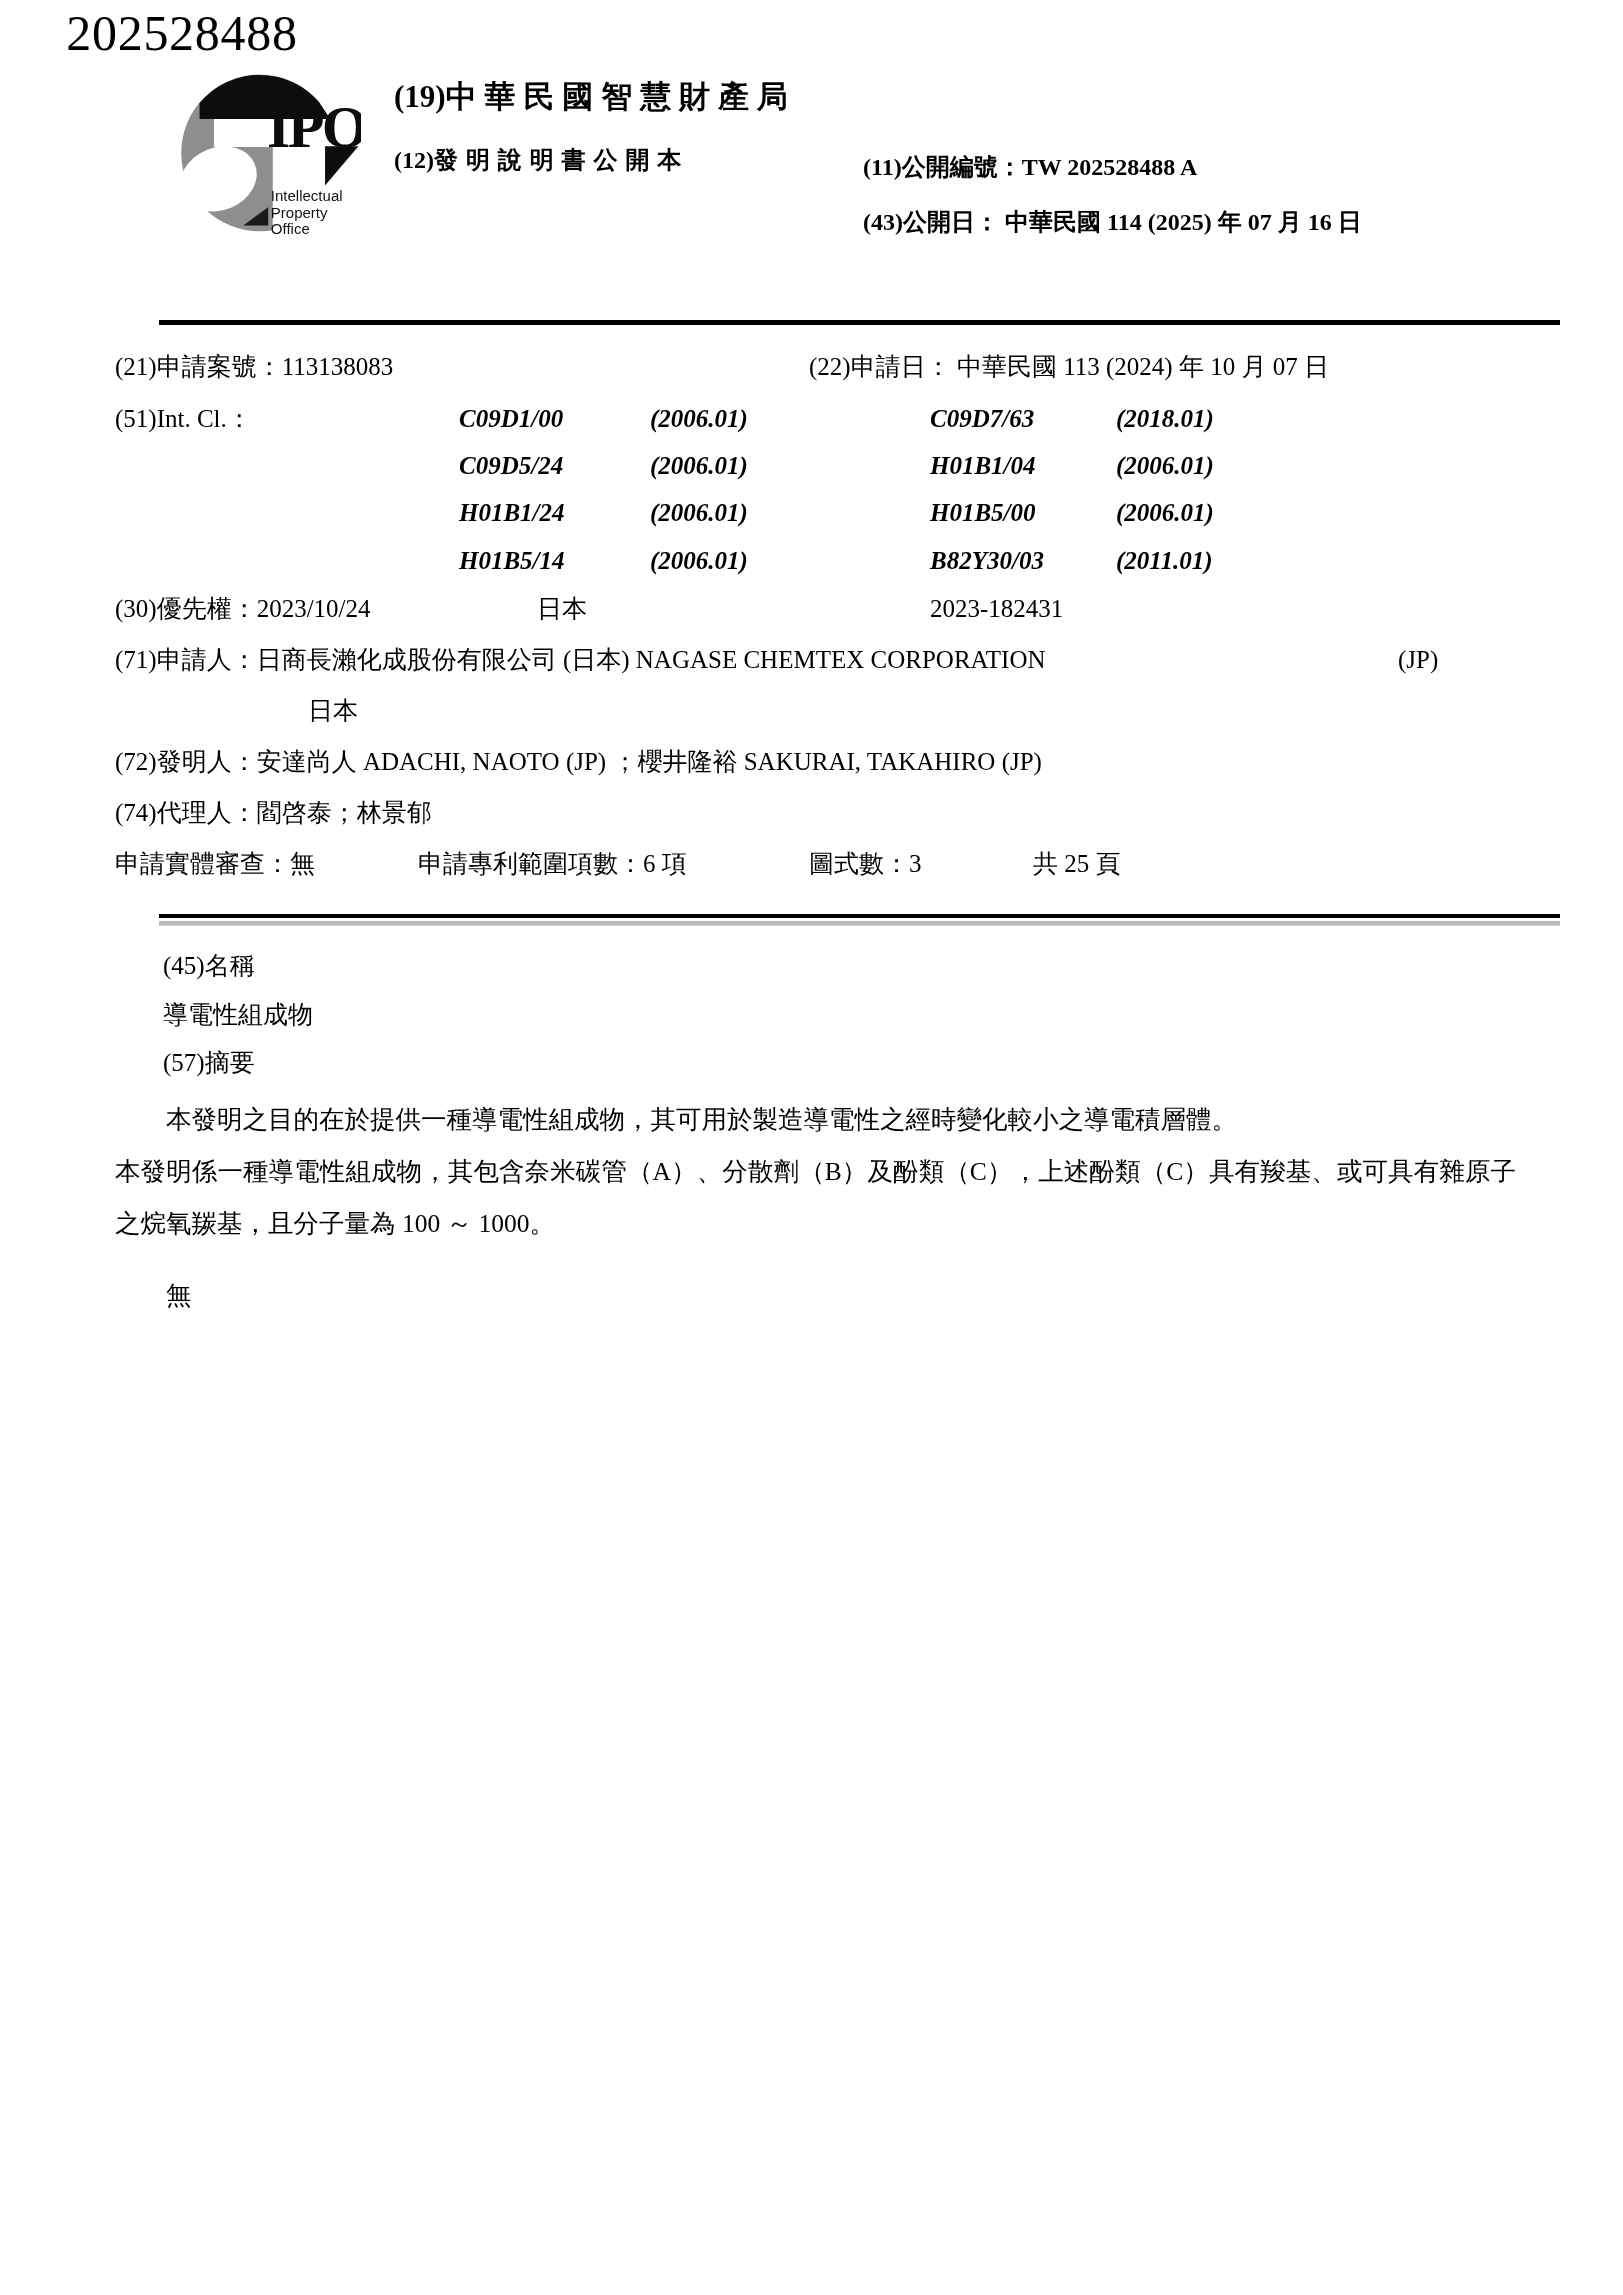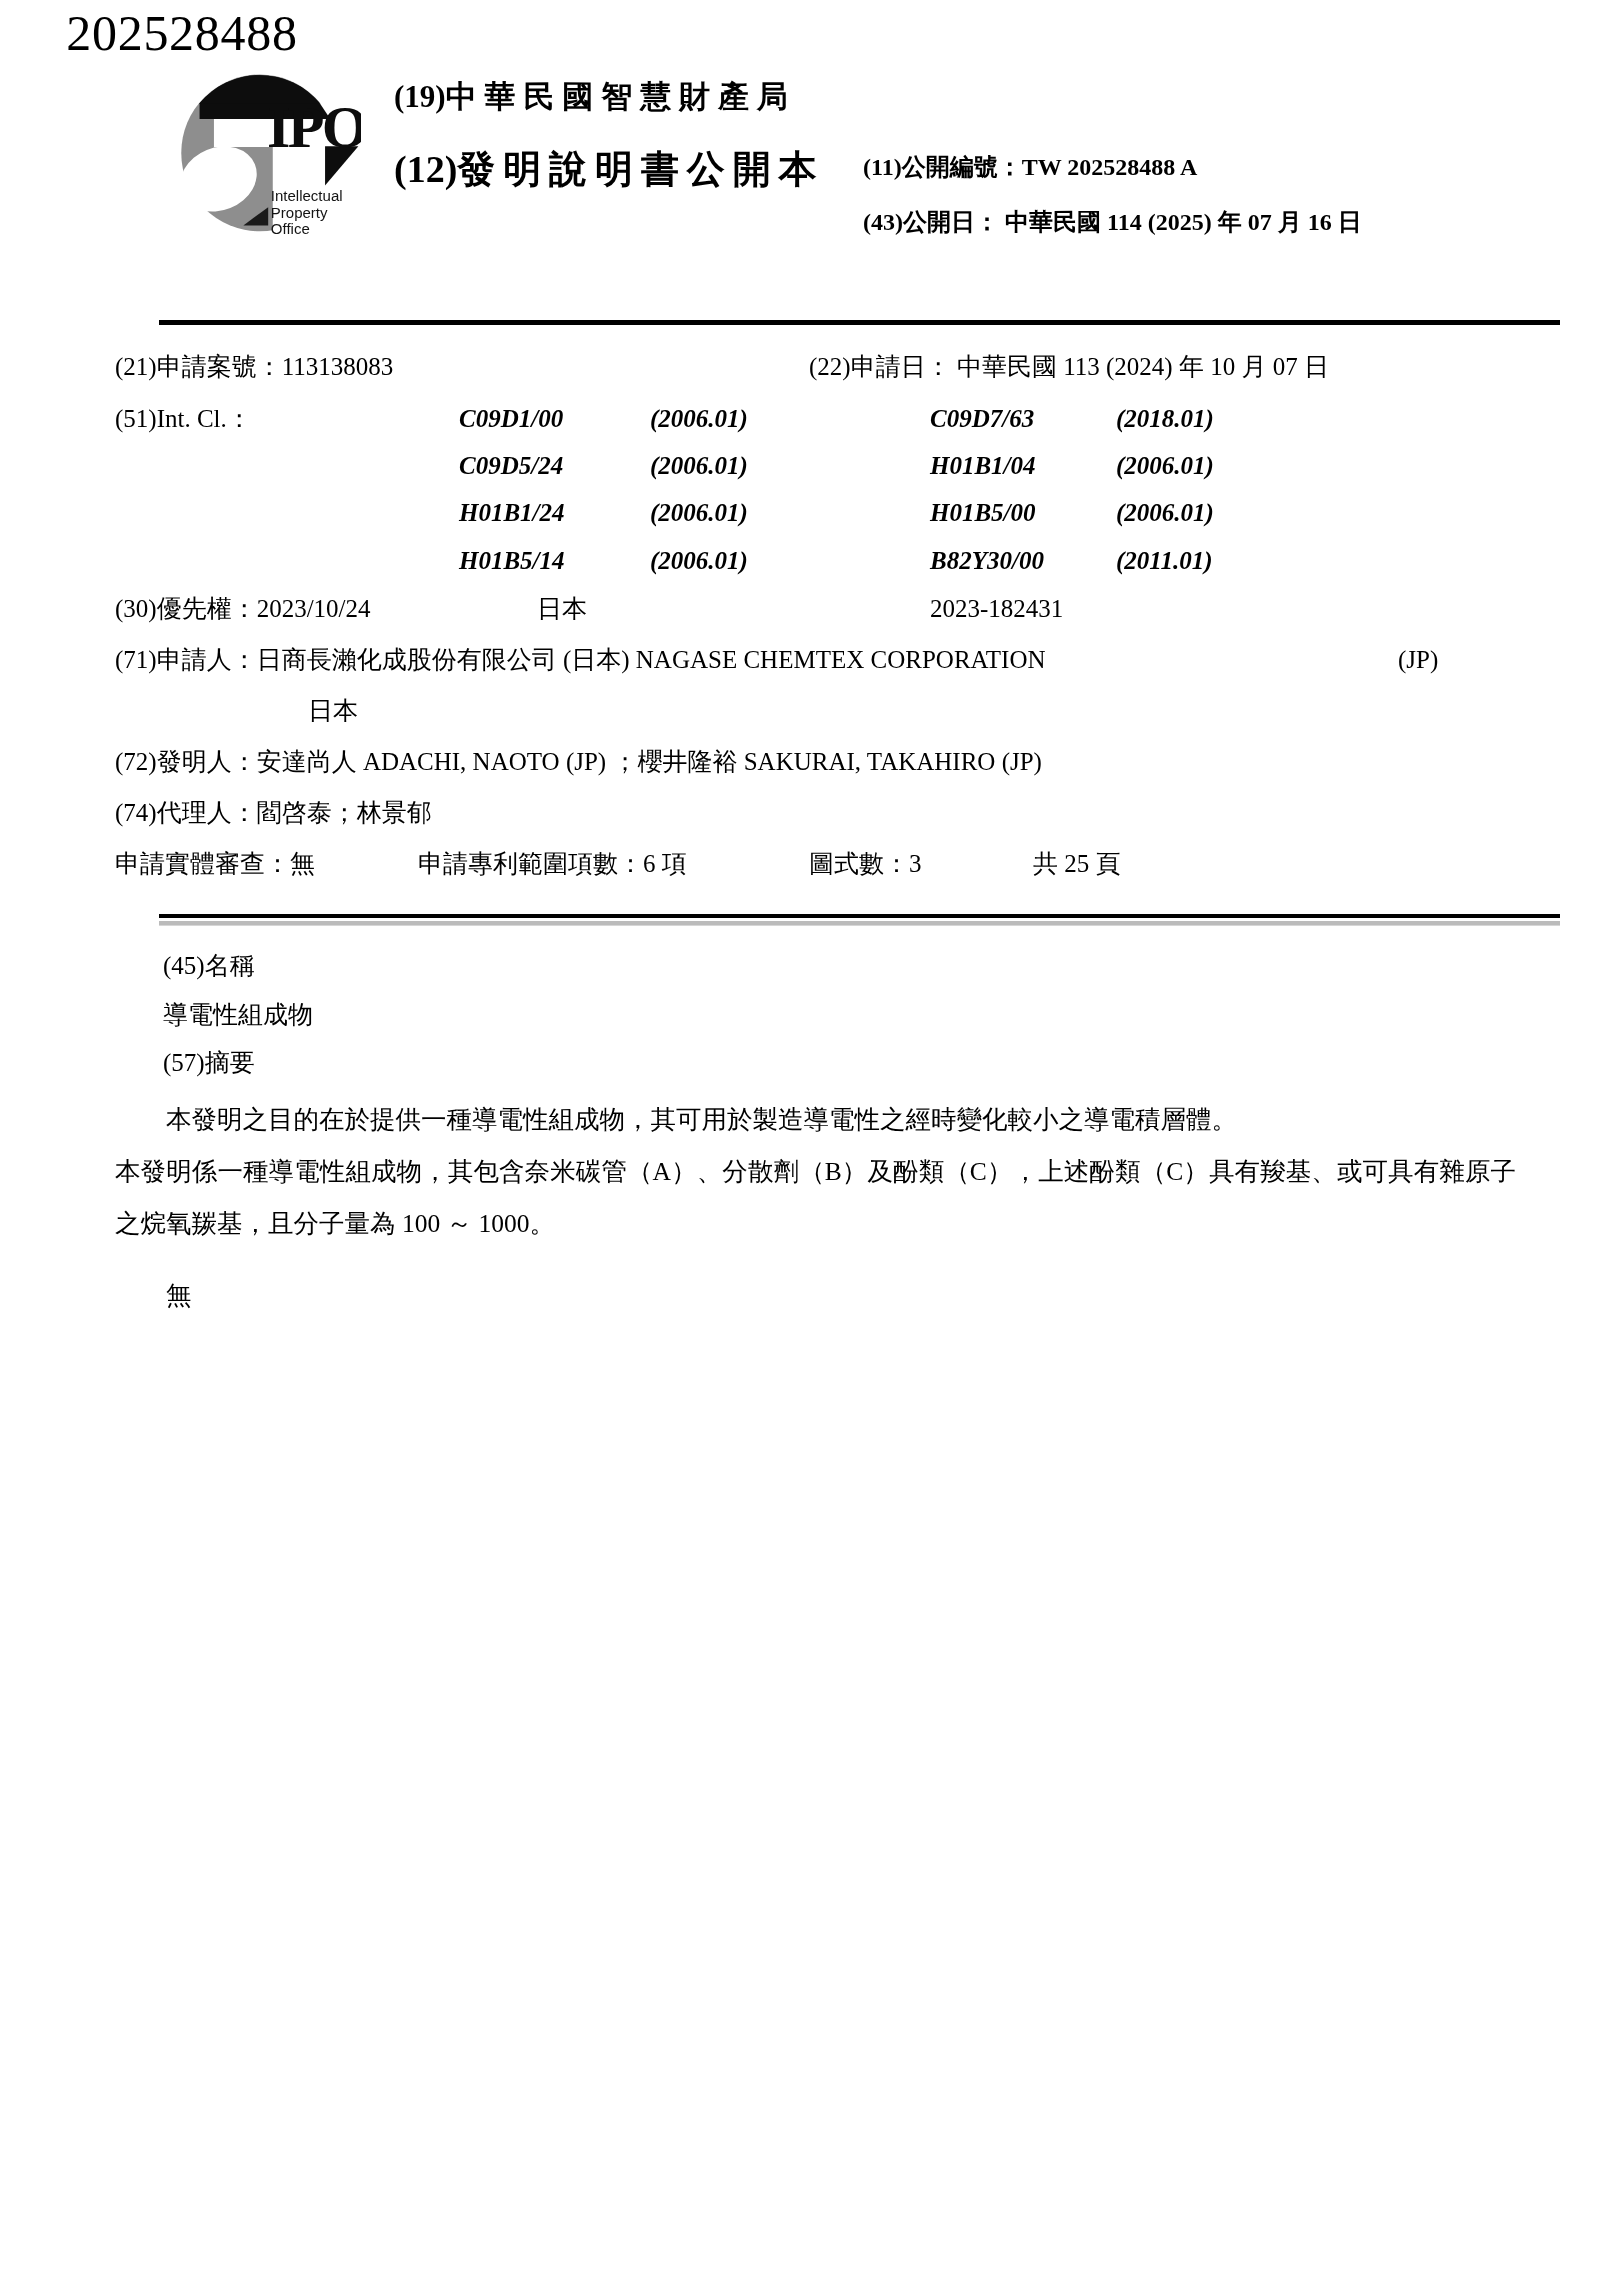--- a/index.html
+++ b/index.html
@@ -17,21 +17,21 @@
   .abs { position: absolute; white-space: nowrap; margin-left: 48px; }
 
   .doc-number {
     left: 18.3px; top: 3.9px;
     font-size: 50px;
     letter-spacing: 0.7px;
   }
 
   
   .hdr-line1 { left: 346px; top: 76px; font-size: 31px; font-weight: bold; }
-  .hdr-line2 { left: 346px; top: 144px; font-size: 38px; font-weight: bold; }
+  .hdr-line2 { left: 346px; top: 144px; font-size: 24px; font-weight: bold; }
   .hdr-cjk { letter-spacing: 7.9px; }
   .pub-no   { left: 815px; top: 151px; font-size: 24px; font-weight: bold; }
   .pub-date { left: 815px; top: 206px; font-size: 24px; font-weight: bold; }
 
   .rule1 { left: 111px; top: 320px; width: 1401px; height: 4.6px; background: #000; }
   .rule2 { left: 111px; top: 914px; width: 1401px; height: 6.5px; background: #000;
            border-bottom: 3.3px solid #fff; box-shadow: 0 4.6px 0 #bbb; }
 
   
   .bib { font-size: 25px; line-height: 31px; }
@@ -112,21 +112,21 @@
   </div>
   <div class="row bib" style="top:497px">
     <span class="seg intcl-code" style="left:344px">H01B1/24</span>
     <span class="seg intcl-code" style="left:535px">(2006.01)</span>
     <span class="seg intcl-code" style="left:815px">H01B5/00</span>
     <span class="seg intcl-code" style="left:1001px">(2006.01)</span>
   </div>
   <div class="row bib" style="top:545px">
     <span class="seg intcl-code" style="left:344px">H01B5/14</span>
     <span class="seg intcl-code" style="left:535px">(2006.01)</span>
-    <span class="seg intcl-code" style="left:815px">B82Y30/00</span>
+    <span class="seg intcl-code" style="left:815px">B82Y30/03</span>
     <span class="seg intcl-code" style="left:1001px">(2011.01)</span>
   </div>
 
   <div class="row bib" style="top:593px">
     <span class="seg" style="left:0"><span>(30)優先權：</span><span>2023/10/24</span></span>
     <span class="seg" style="left:422px">日本</span>
     <span class="seg" style="left:815px">2023-182431</span>
   </div>
 
   <div class="row bib" style="top:644px">

